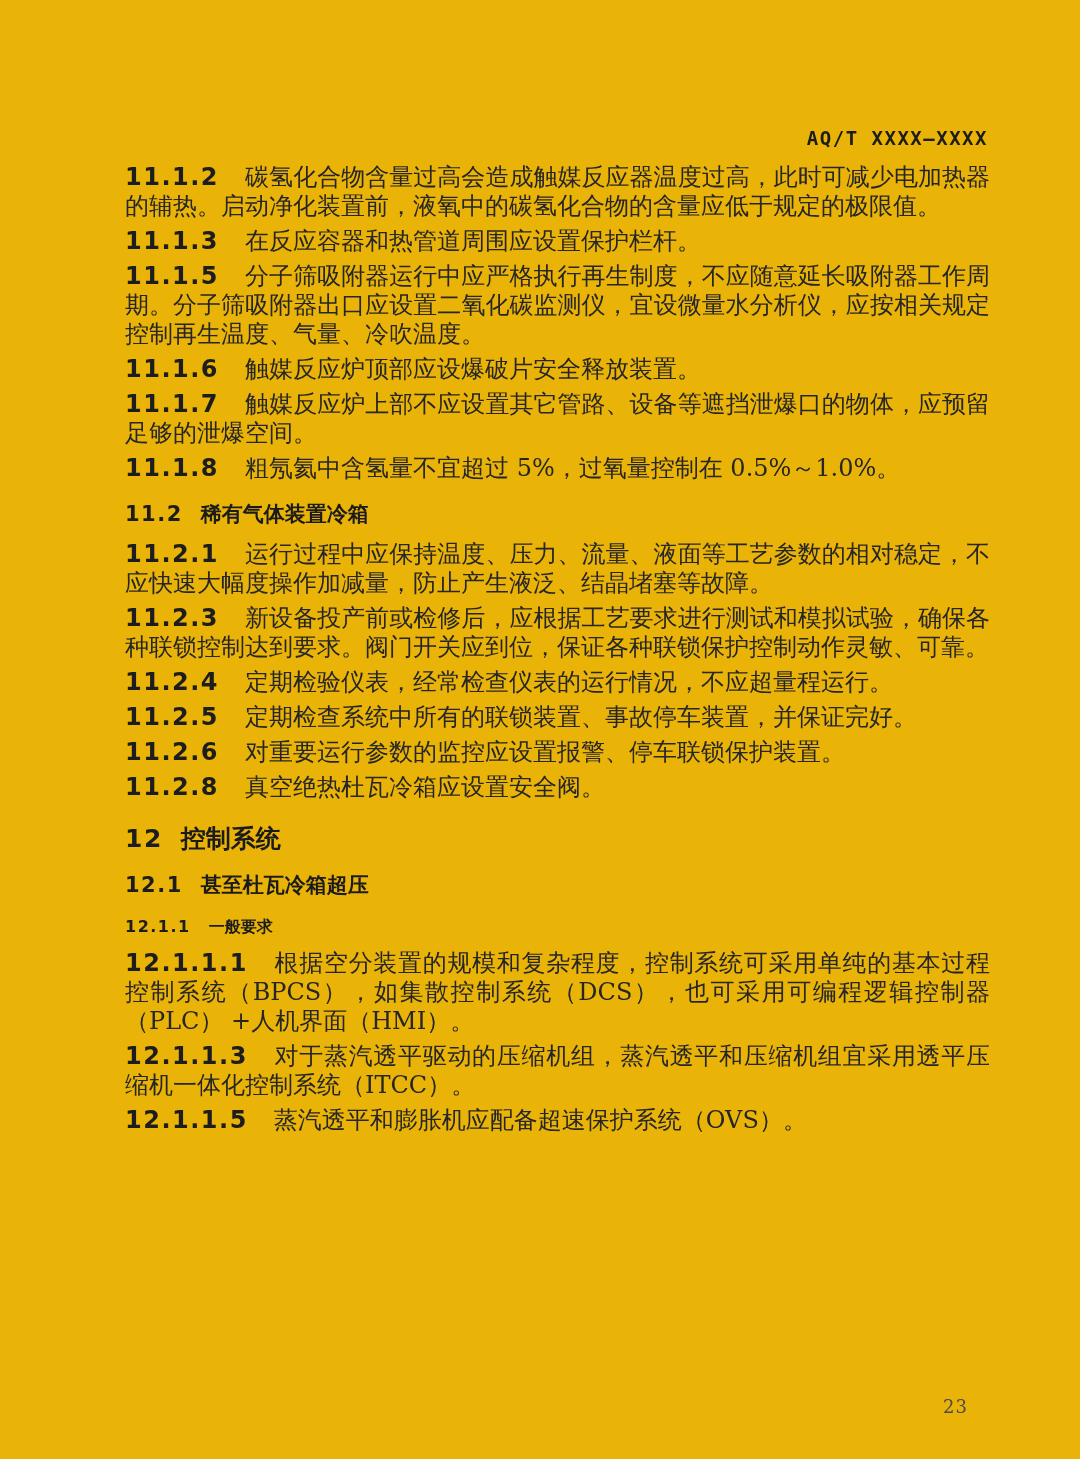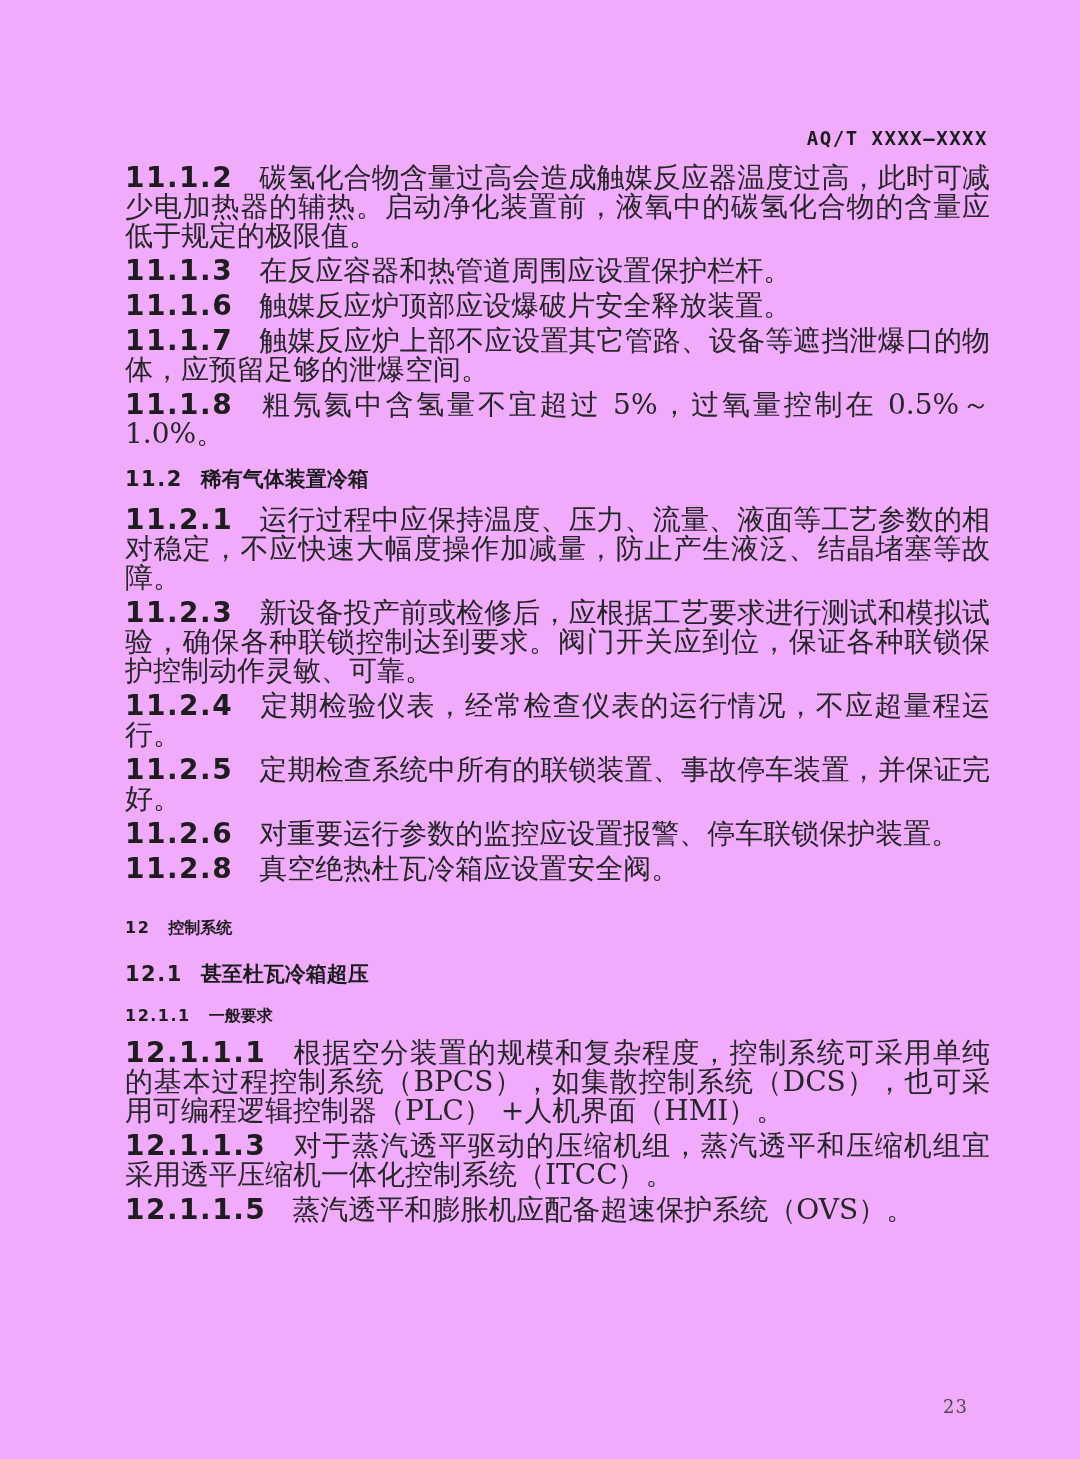--- a/index.html
+++ b/index.html
@@ -4,21 +4,21 @@
 <style>
   html, body {
     margin: 0;
     padding: 0;
     background: #ffffff;
   }
   .page {
     position: relative;
     width: 1080px;
     height: 1459px;
-    background: #f0abfc;
+    background: #eab308;
     overflow: hidden;
     color: #262626;
     font-family: "DejaVu Serif", "Liberation Serif", serif;
   }
   .doc-header {
     position: absolute;
     top: 127px;
     right: 92px;
     font-family: "DejaVu Sans Mono", "Liberation Mono", monospace;
     font-weight: bold;
@@ -31,38 +31,38 @@
     position: absolute;
     top: 163px;
     left: 125px;
     right: 90px;
   }
   .content p {
     margin: 0 0 6px 0;
     text-align: justify;
   }
   p.clause {
-    font-size: 28px;
+    font-size: 24px;
     line-height: 29px;
     color: #262626;
   }
   .num {
     font-family: "DejaVu Sans", "Liberation Sans", sans-serif;
     font-weight: bold;
     letter-spacing: 1.5px;
     color: #1d1d1d;
     margin-right: 26px;
     white-space: nowrap;
   }
   p.h1, p.h2, p.h3 {
     font-family: "DejaVu Sans", "Liberation Sans", sans-serif;
     font-weight: bold;
     color: #1b1b1b;
   }
-  p.h1 { font-size: 16px; line-height: 29px; margin: 30px 0 18px 0; }
+  p.h1 { font-size: 25px; line-height: 29px; margin: 22px 0 18px 0; }
   p.h2 { font-size: 21px; line-height: 29px; margin: 17px 0 11px 0; }
   p.h3 { font-size: 16px; line-height: 29px; margin: 12px 0 8px 0; }
   p.h1 .num, p.h2 .num, p.h3 .num { margin-right: 18px; }
   .page-number {
     position: absolute;
     top: 1396px;
     right: 112px;
     font-size: 18px;
     letter-spacing: 1px;
     color: #4a4a4a;
@@ -71,20 +71,21 @@
 </style>
 </head>
 <body>
 
 <div class="page">
   <div class="doc-header">AQ/T XXXX—XXXX</div>
 
   <main class="content">
       <p class="clause"><span class="num">11.1.2</span><span class="txt">碳氢化合物含量过高会造成触媒反应器温度过高，此时可减少电加热器的辅热。启动净化装置前，液氧中的碳氢化合物的含量应低于规定的极限值。</span></p>
       <p class="clause"><span class="num">11.1.3</span><span class="txt">在反应容器和热管道周围应设置保护栏杆。</span></p>
+      <p class="clause"><span class="num">11.1.5</span><span class="txt">分子筛吸附器运行中应严格执行再生制度，不应随意延长吸附器工作周期。分子筛吸附器出口应设置二氧化碳监测仪，宜设微量水分析仪，应按相关规定控制再生温度、气量、冷吹温度。</span></p>
       <p class="clause"><span class="num">11.1.6</span><span class="txt">触媒反应炉顶部应设爆破片安全释放装置。</span></p>
       <p class="clause"><span class="num">11.1.7</span><span class="txt">触媒反应炉上部不应设置其它管路、设备等遮挡泄爆口的物体，应预留足够的泄爆空间。</span></p>
       <p class="clause"><span class="num">11.1.8</span><span class="txt">粗氖氦中含氢量不宜超过 5%，过氧量控制在 0.5%～1.0%。</span></p>
       <p class="h2"><span class="num">11.2</span><span class="txt">稀有气体装置冷箱</span></p>
       <p class="clause"><span class="num">11.2.1</span><span class="txt">运行过程中应保持温度、压力、流量、液面等工艺参数的相对稳定，不应快速大幅度操作加减量，防止产生液泛、结晶堵塞等故障。</span></p>
       <p class="clause"><span class="num">11.2.3</span><span class="txt">新设备投产前或检修后，应根据工艺要求进行测试和模拟试验，确保各种联锁控制达到要求。阀门开关应到位，保证各种联锁保护控制动作灵敏、可靠。</span></p>
       <p class="clause"><span class="num">11.2.4</span><span class="txt">定期检验仪表，经常检查仪表的运行情况，不应超量程运行。</span></p>
       <p class="clause"><span class="num">11.2.5</span><span class="txt">定期检查系统中所有的联锁装置、事故停车装置，并保证完好。</span></p>
       <p class="clause"><span class="num">11.2.6</span><span class="txt">对重要运行参数的监控应设置报警、停车联锁保护装置。</span></p>
       <p class="clause"><span class="num">11.2.8</span><span class="txt">真空绝热杜瓦冷箱应设置安全阀。</span></p>

